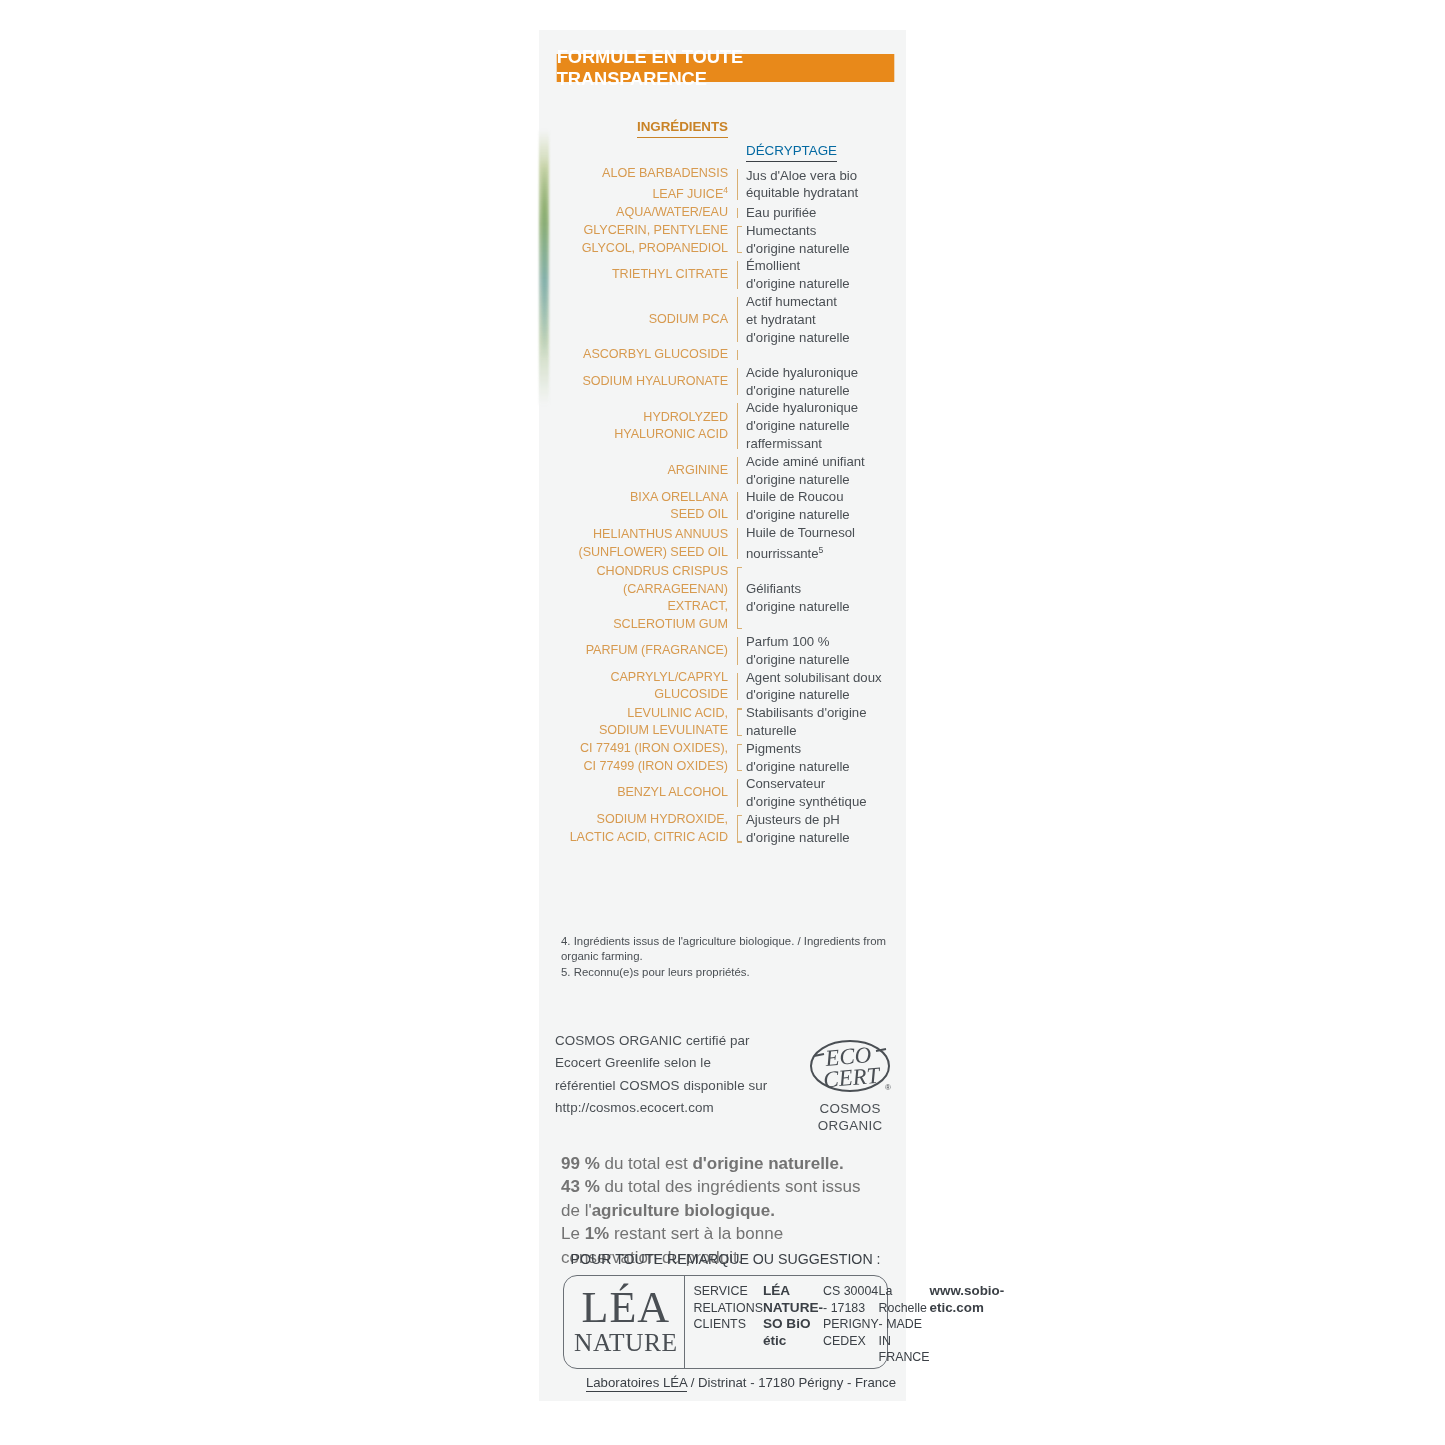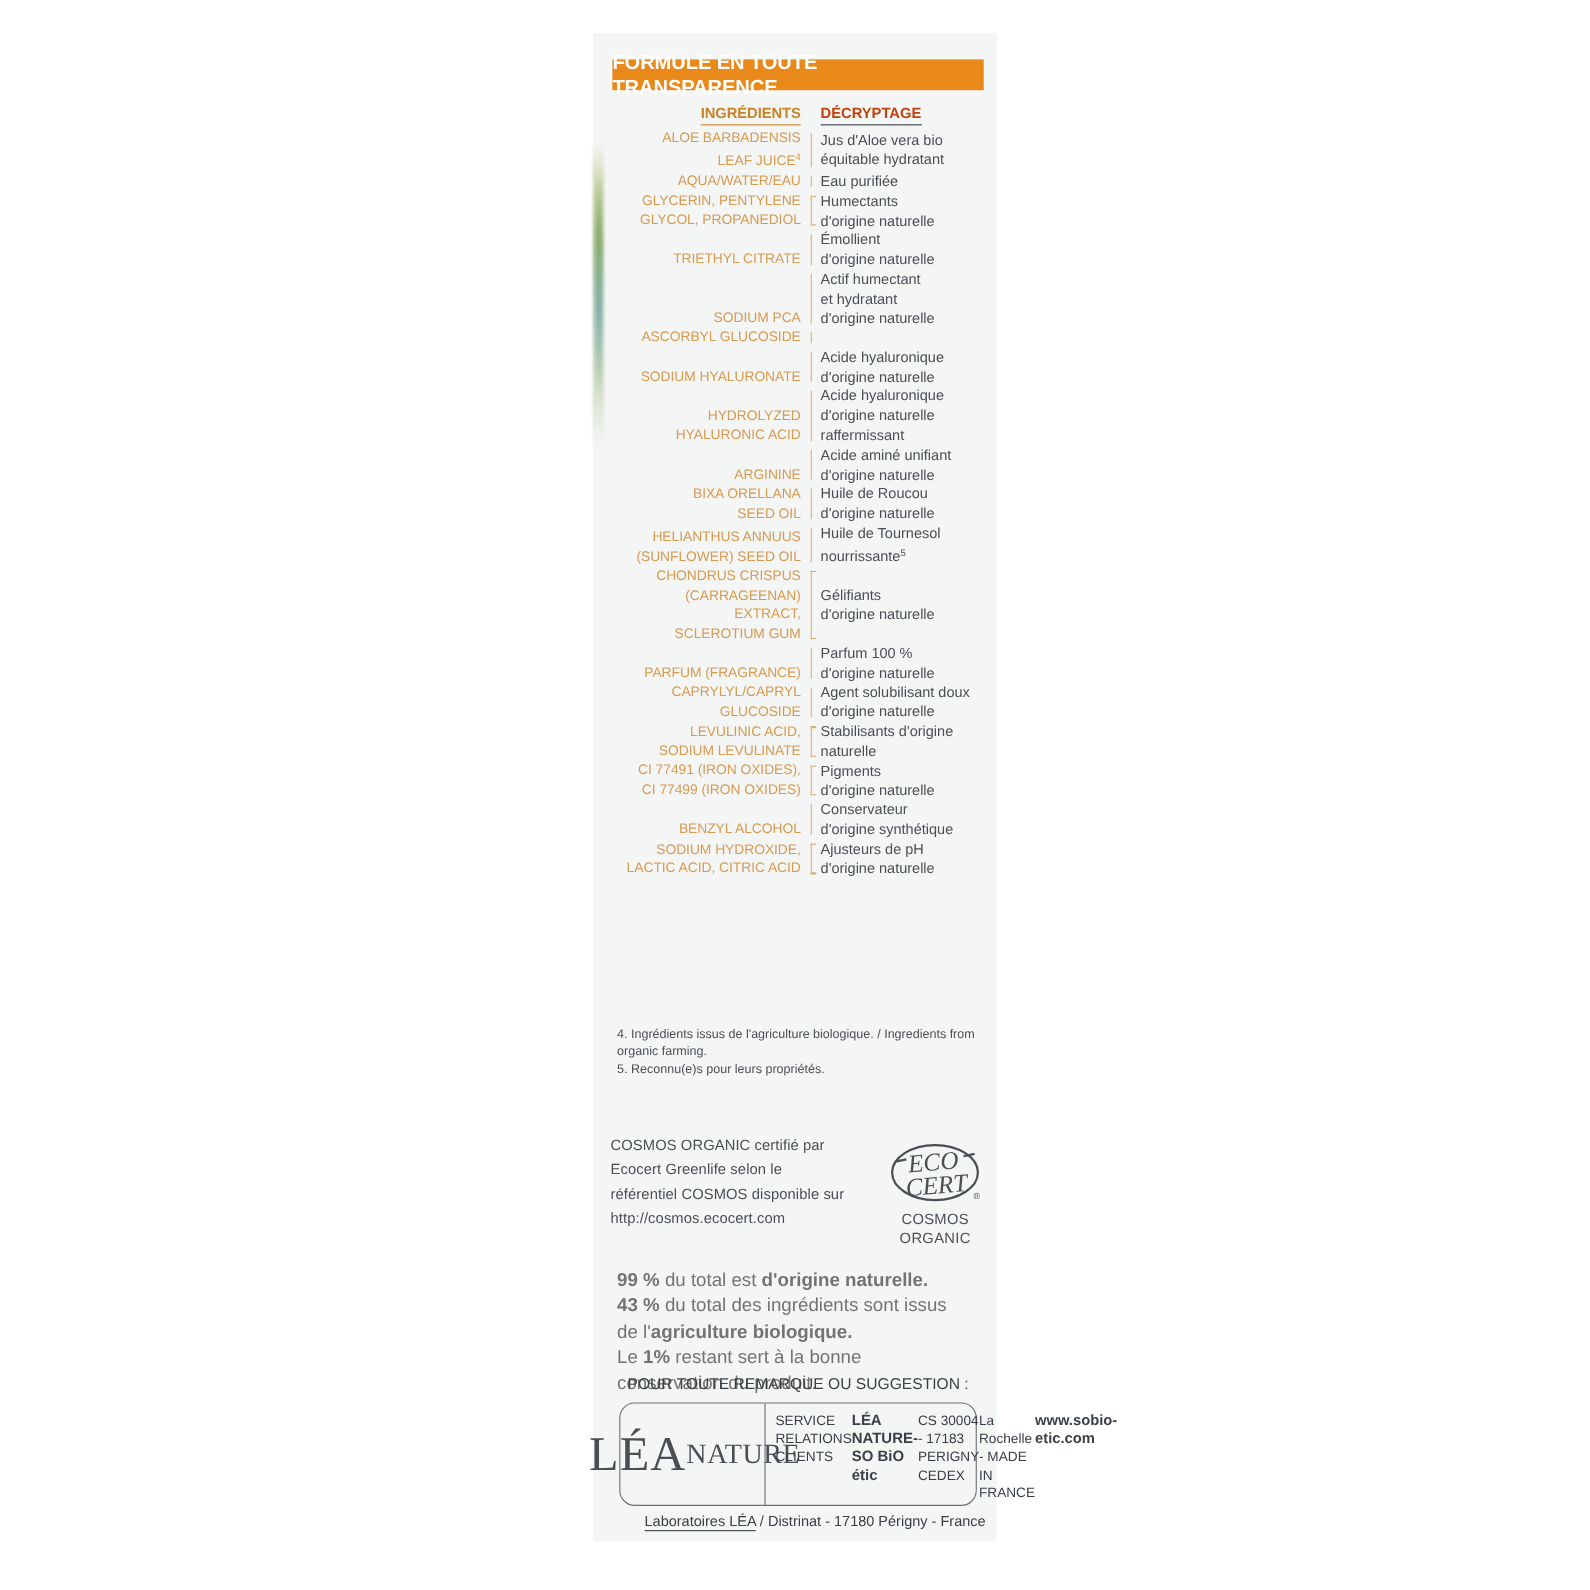--- a/index.html
+++ b/index.html
@@ -85,21 +85,21 @@
     width: 182px;
     text-align: right;
     padding-right: 9px;
     box-sizing: border-box;
     color: #D79A4F;
     font-size: 12.6px;
     line-height: 17.5px;
     letter-spacing: -0.05px;
     display: flex;
     flex-direction: column;
-    justify-content: flex-end;
+    justify-content: center;
   }
   .col-dec {
     flex: 1;
     padding-left: 9px;
     box-sizing: border-box;
     color: #4a4f54;
     font-size: 13.2px;
     line-height: 17.8px;
     display: flex;
     flex-direction: column;
@@ -109,23 +109,24 @@
     color: #C98327;
     font-weight: bold;
     font-size: 13.4px;
   }
   .hdr .col-ing span {
     display: inline-block;
     border-bottom: 1.6px solid #C98327;
     padding-bottom: 1px;
   }
   .hdr .col-dec {
-    color: #c2410c;
-    font-weight: bold;
+    color: #0369a1;
+    font-weight: normal;
     font-size: 13.4px;
+    margin-top: 48px;
   }
   .hdr .col-dec span {
     display: inline-block;
     border-bottom: 1.6px solid #3b4046;
     padding-bottom: 1px;
   }
   .hdr { padding-bottom: 3px; }
 
   
   .divider {
@@ -241,21 +242,21 @@
     border-radius: 14px;
     box-sizing: border-box;
     display: flex;
     align-items: stretch;
   }
   .lea-logo {
     width: 132px;
     padding: 6px 6px 6px 10px;
     box-sizing: border-box;
     display: flex;
-    flex-direction: row;
+    flex-direction: column;
     justify-content: center;
     align-items: center;
     color: #4a4f54;
     border-right: 1.4px solid #6b7076;
   }
   .lea-top {
     font-family: "Liberation Serif", serif;
     font-size: 44px;
     line-height: 42px;
     letter-spacing: 1px;

